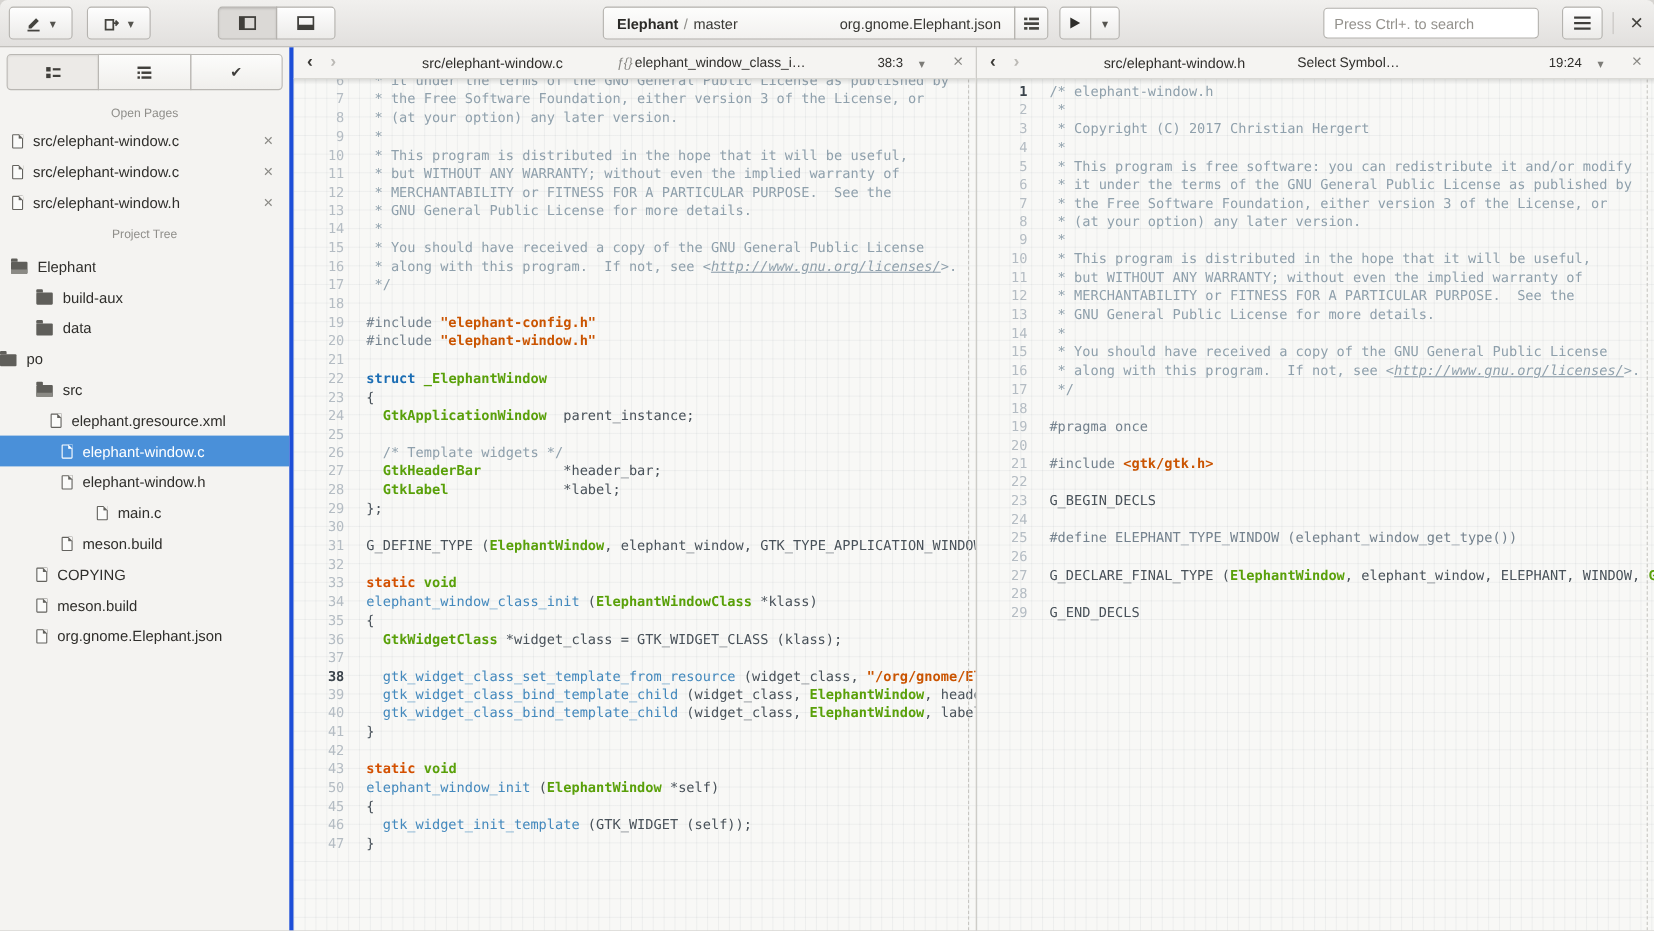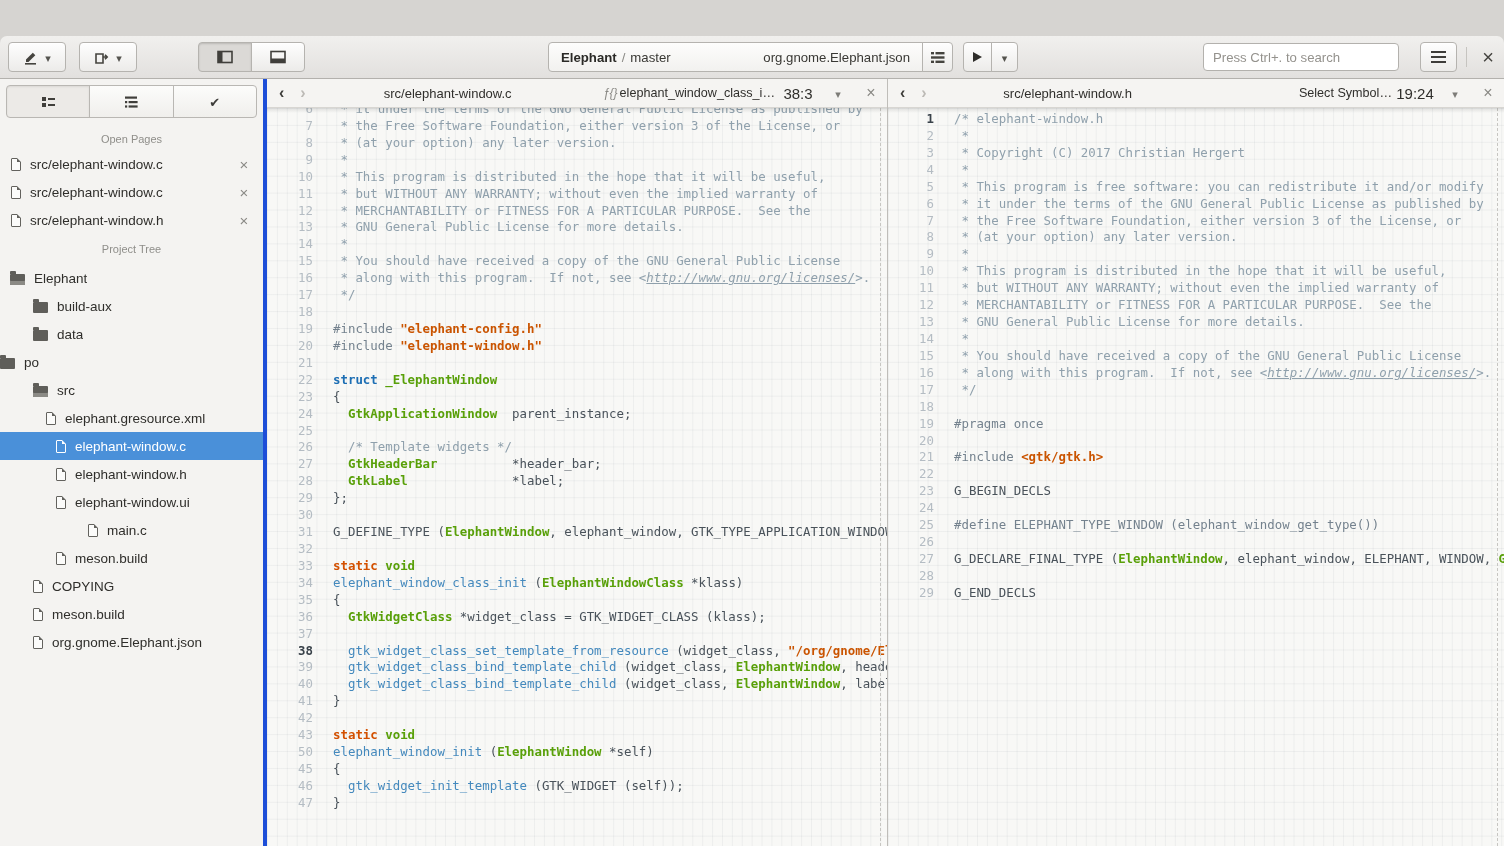--- a/index.html
+++ b/index.html
@@ -3,21 +3,21 @@
 <meta charset="utf-8">
 <style>
   html,body{margin:0;padding:0;}
   body{width:1504px;height:846px;overflow:hidden;background:#d6d4d1;
        font-family:"Liberation Sans",sans-serif;-webkit-font-smoothing:antialiased;}
   .window{width:1504px;height:846px;display:flex;flex-direction:column;}
 
   
   .headerbar{position:relative;height:42px;flex:none;
     background:linear-gradient(#f1f0ee,#e2e0de);
-    border-bottom:1px solid #b3b1ad;border-radius:7px 7px 0 0;margin-top:36px;}
+    border-bottom:1px solid #b3b1ad;border-radius:7px 7px 0 0;}
   .hbtn{height:30px;border:1px solid #b5b3af;border-radius:4px;
     background:linear-gradient(#fefefe,#ecebe9);
     box-shadow:inset 0 1px rgba(255,255,255,.7);
     display:flex;align-items:center;justify-content:center;gap:6px;box-sizing:border-box;}
   .hbtn.active{background:#dbd9d6;box-shadow:inset 0 1px 2px rgba(0,0,0,.15);}
   .hb-left{position:absolute;left:8px;top:6px;display:flex;}
   .split{width:58px;margin-right:13px;}
   .linked{display:flex;margin-left:48px;}
   .linked .hbtn{border-radius:0;margin-left:-1px;width:54px;}
   .linked .hbtn:first-child{border-radius:4px 0 0 4px;margin-left:0;}
@@ -95,24 +95,24 @@
   .pane.right{flex:1;}
   .pane-header{height:28px;flex:none;background:#f5f4f2;border-bottom:1px solid #d8d6d2;
     display:flex;align-items:center;font-size:13px;color:#302f2c;}
   .ph-nav{width:56px;flex:none;display:flex;align-items:center;padding-left:12px;gap:16px;}
   .chev{font-size:16px;line-height:1;font-weight:bold;}
   .chev.back{color:#3c3b38;}
   .chev.fwd{color:#bcbab6;}
   .chev.back::before{content:"‹";}
   .chev.fwd::before{content:"›";}
   .ph-title{flex:1.05;text-align:center;white-space:nowrap;overflow:hidden;min-width:0;}
-  .ph-sym{flex:1;display:flex;align-items:center;gap:2px;min-width:0;font-size:12.6px;justify-content:flex-end;}
+  .ph-sym{flex:1;display:flex;align-items:center;gap:2px;min-width:0;font-size:12.6px;}
   .fn-icon::before{content:"ƒ{}";font-size:12px;color:#8a8985;font-style:italic;}
   .sym-lbl{white-space:nowrap;overflow:hidden;text-overflow:ellipsis;}
-  .ph-pos{width:46px;flex:none;text-align:center;font-size:15px;}
+  .ph-pos{width:46px;flex:none;text-align:right;font-size:12px;}
   .ph-caret{width:34px;flex:none;text-align:center;}
   .ph-caret::before{content:"▾";font-size:11px;color:#7d7c78;}
   .ph-close{width:32px;flex:none;text-align:center;}
   .ph-close::before{content:"×";font-size:16px;color:#8a8985;}
 
   .code-area{flex:1;position:relative;overflow:hidden;background:#f8f8f6;
     background-image:
       linear-gradient(to right, rgba(90,105,120,.07) 1px, transparent 1px),
       linear-gradient(to bottom, rgba(90,105,120,.07) 1px, transparent 1px);
     background-size:9.9px 16.93px;}
@@ -281,24 +281,20 @@
             <span class="ficon"></span>
             <span class="slbl">elephant.gresource.xml</span>
           </div>
           <div class="trow sel" style="padding-left:56px">
             <span class="ficon"></span>
             <span class="slbl">elephant-window.c</span>
           </div>
           <div class="trow" style="padding-left:56px">
             <span class="ficon"></span>
             <span class="slbl">elephant-window.h</span>
-          </div>
-          <div class="trow" style="padding-left:56px">
-            <span class="ficon"></span>
-            <span class="slbl">elephant-window.ui</span>
           </div>
           <div class="trow" style="padding-left:88px">
             <span class="ficon"></span>
             <span class="slbl">main.c</span>
           </div>
           <div class="trow" style="padding-left:56px">
             <span class="ficon"></span>
             <span class="slbl">meson.build</span>
           </div>
           <div class="trow" style="padding-left:33px">

